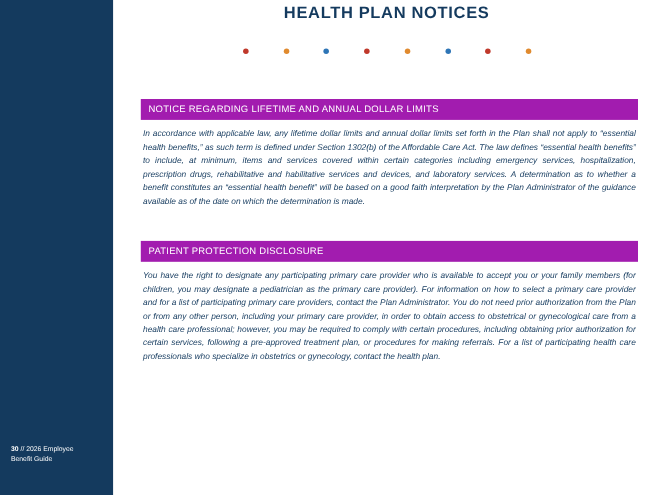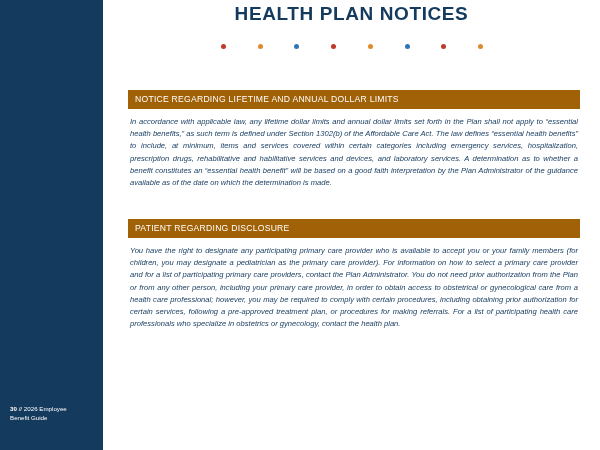--- a/index.html
+++ b/index.html
@@ -27,21 +27,21 @@
     left: 103px; top: 0;
     width: 497px; height: 450px;
     background: #ffffff;
   }
   .page-title {
     position: absolute;
     left: 0; top: 3px;
     width: 497px;
     text-align: center;
     color: #143a5e;
-    font-size: 19px;
+    font-size: 15px;
     font-weight: bold;
     letter-spacing: 0.6px;
   }
   .dot-row {
     position: absolute;
     left: 118px; top: 42px;
     width: 262px;
     height: 8px;
     display: flex;
     justify-content: space-between;
@@ -53,21 +53,21 @@
     display: block;
   }
   .section {
     position: absolute;
     left: 25px;
     width: 452px;
   }
   .section-one { top: 90px; }
   .section-two { top: 219px; }
   .section-header {
-    background: #a16207;
+    background: #a21caf;
     color: #ffffff;
     font-size: 8.6px;
     letter-spacing: 0.25px;
     padding: 5px 7px 5px 7px;
     height: 19px;
     line-height: 9px;
     display: flex;
     align-items: center;
   }
   .section-body {
@@ -111,21 +111,21 @@
       <span class="dot" style="background:#c0392b"></span>
       <span class="dot" style="background:#e08a2e"></span>
     </div>
 
     <div class="section section-one">
       <div class="section-header">NOTICE REGARDING LIFETIME AND ANNUAL DOLLAR LIMITS</div>
       <div class="section-body">In accordance with applicable law, any lifetime dollar limits and annual dollar limits set forth in the Plan shall not apply to “essential health benefits,” as such term is defined under Section 1302(b) of the Affordable Care Act. The law defines “essential health benefits” to include, at minimum, items and services covered within certain categories including emergency services, hospitalization, prescription drugs, rehabilitative and habilitative services and devices, and laboratory services. A determination as to whether a benefit constitutes an “essential health benefit” will be based on a  good faith interpretation by the Plan Administrator of the guidance available as of the date on which the determination is made.</div>
     </div>
 
     <div class="section section-two">
-      <div class="section-header">PATIENT REGARDING DISCLOSURE</div>
+      <div class="section-header">PATIENT PROTECTION DISCLOSURE</div>
       <div class="section-body">You have the right to designate any participating primary care provider who is available to accept you or your family members (for children, you may designate a pediatrician as the primary care provider). For information on how to select a primary care provider and for a list of participating primary care providers, contact the Plan Administrator. You do not need prior authorization from the Plan or from any other person, including your primary care provider, in order to obtain access to obstetrical or gynecological care from a health care professional; however, you may be required to comply with certain procedures, including obtaining prior authorization for certain services, following a pre-approved treatment plan, or procedures for making referrals. For a list of participating health care professionals who specialize in obstetrics or gynecology, contact the health plan.</div>
     </div>
 
   </div>
 
   <div class="footer">
     <span class="pagenum">30</span>
     <span>//</span>
     <span>2026 Employee</span>
     <div>Benefit Guide</div>

